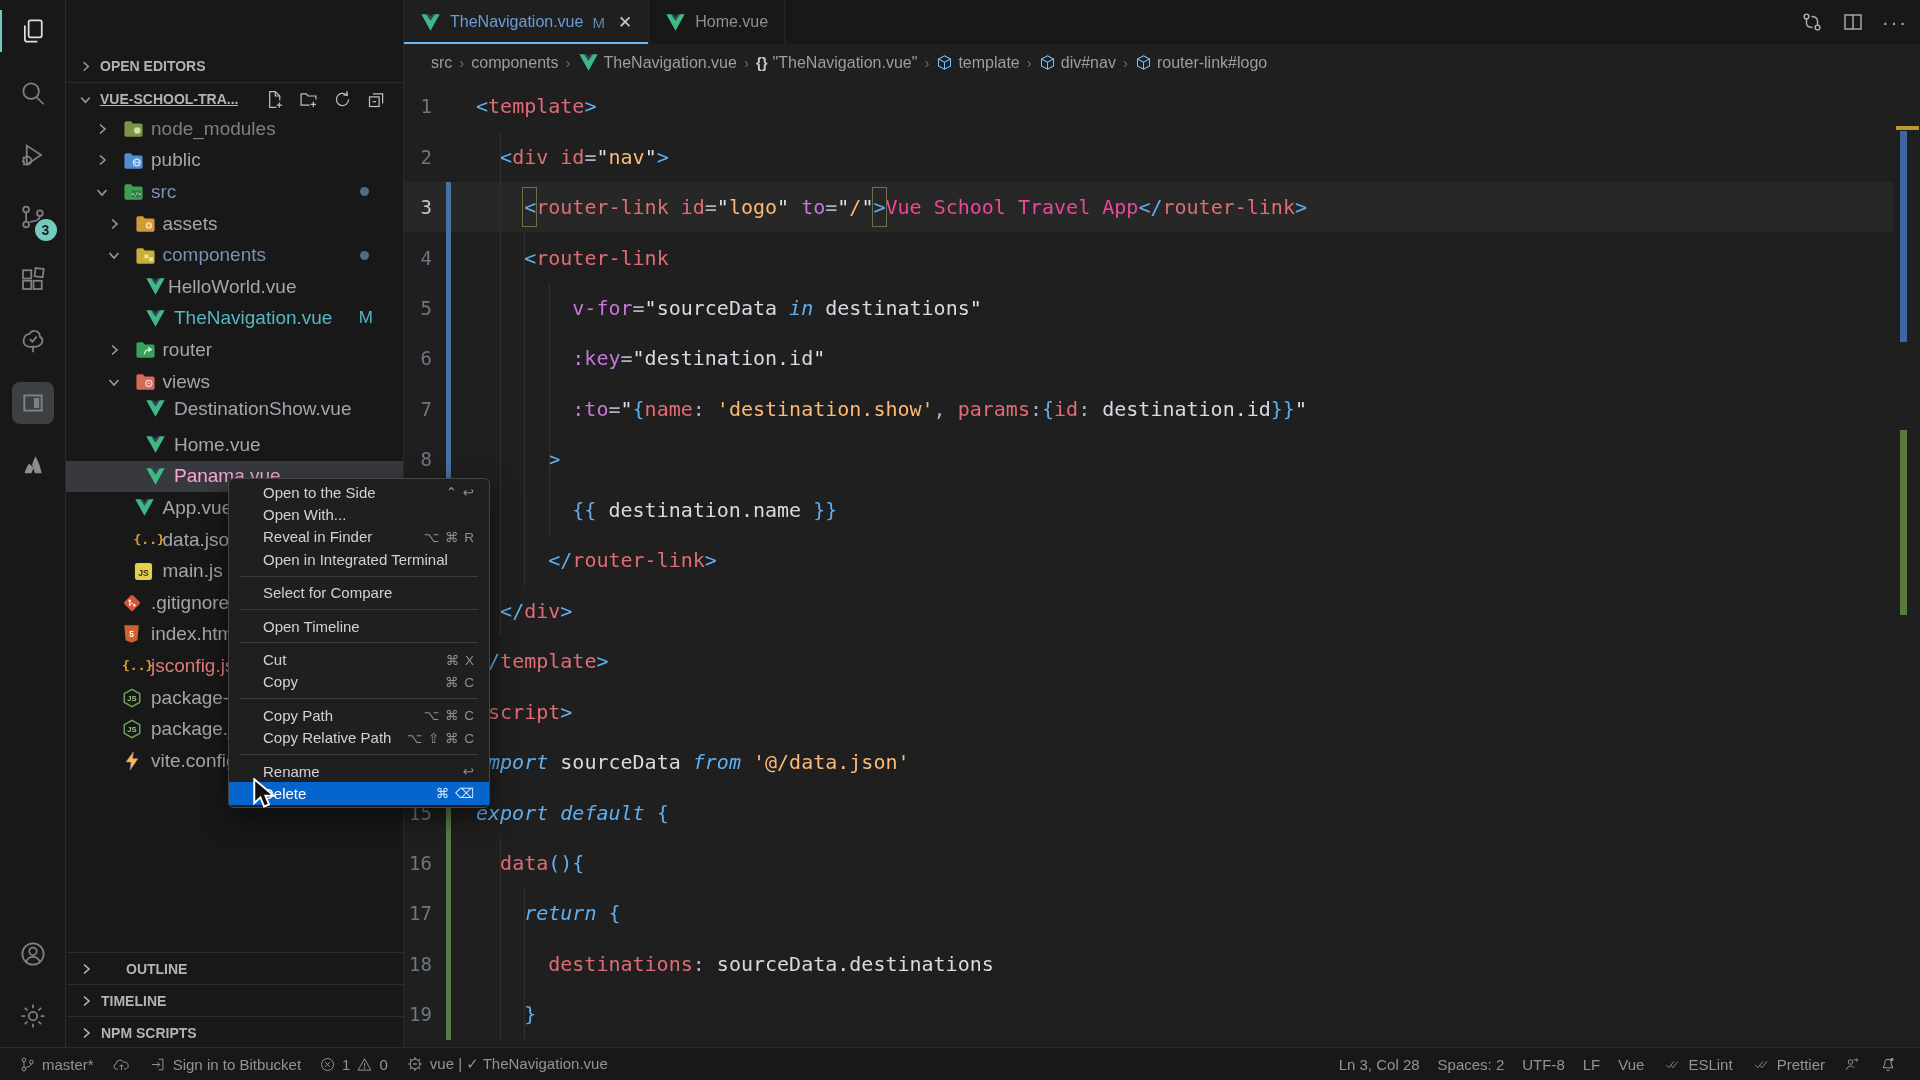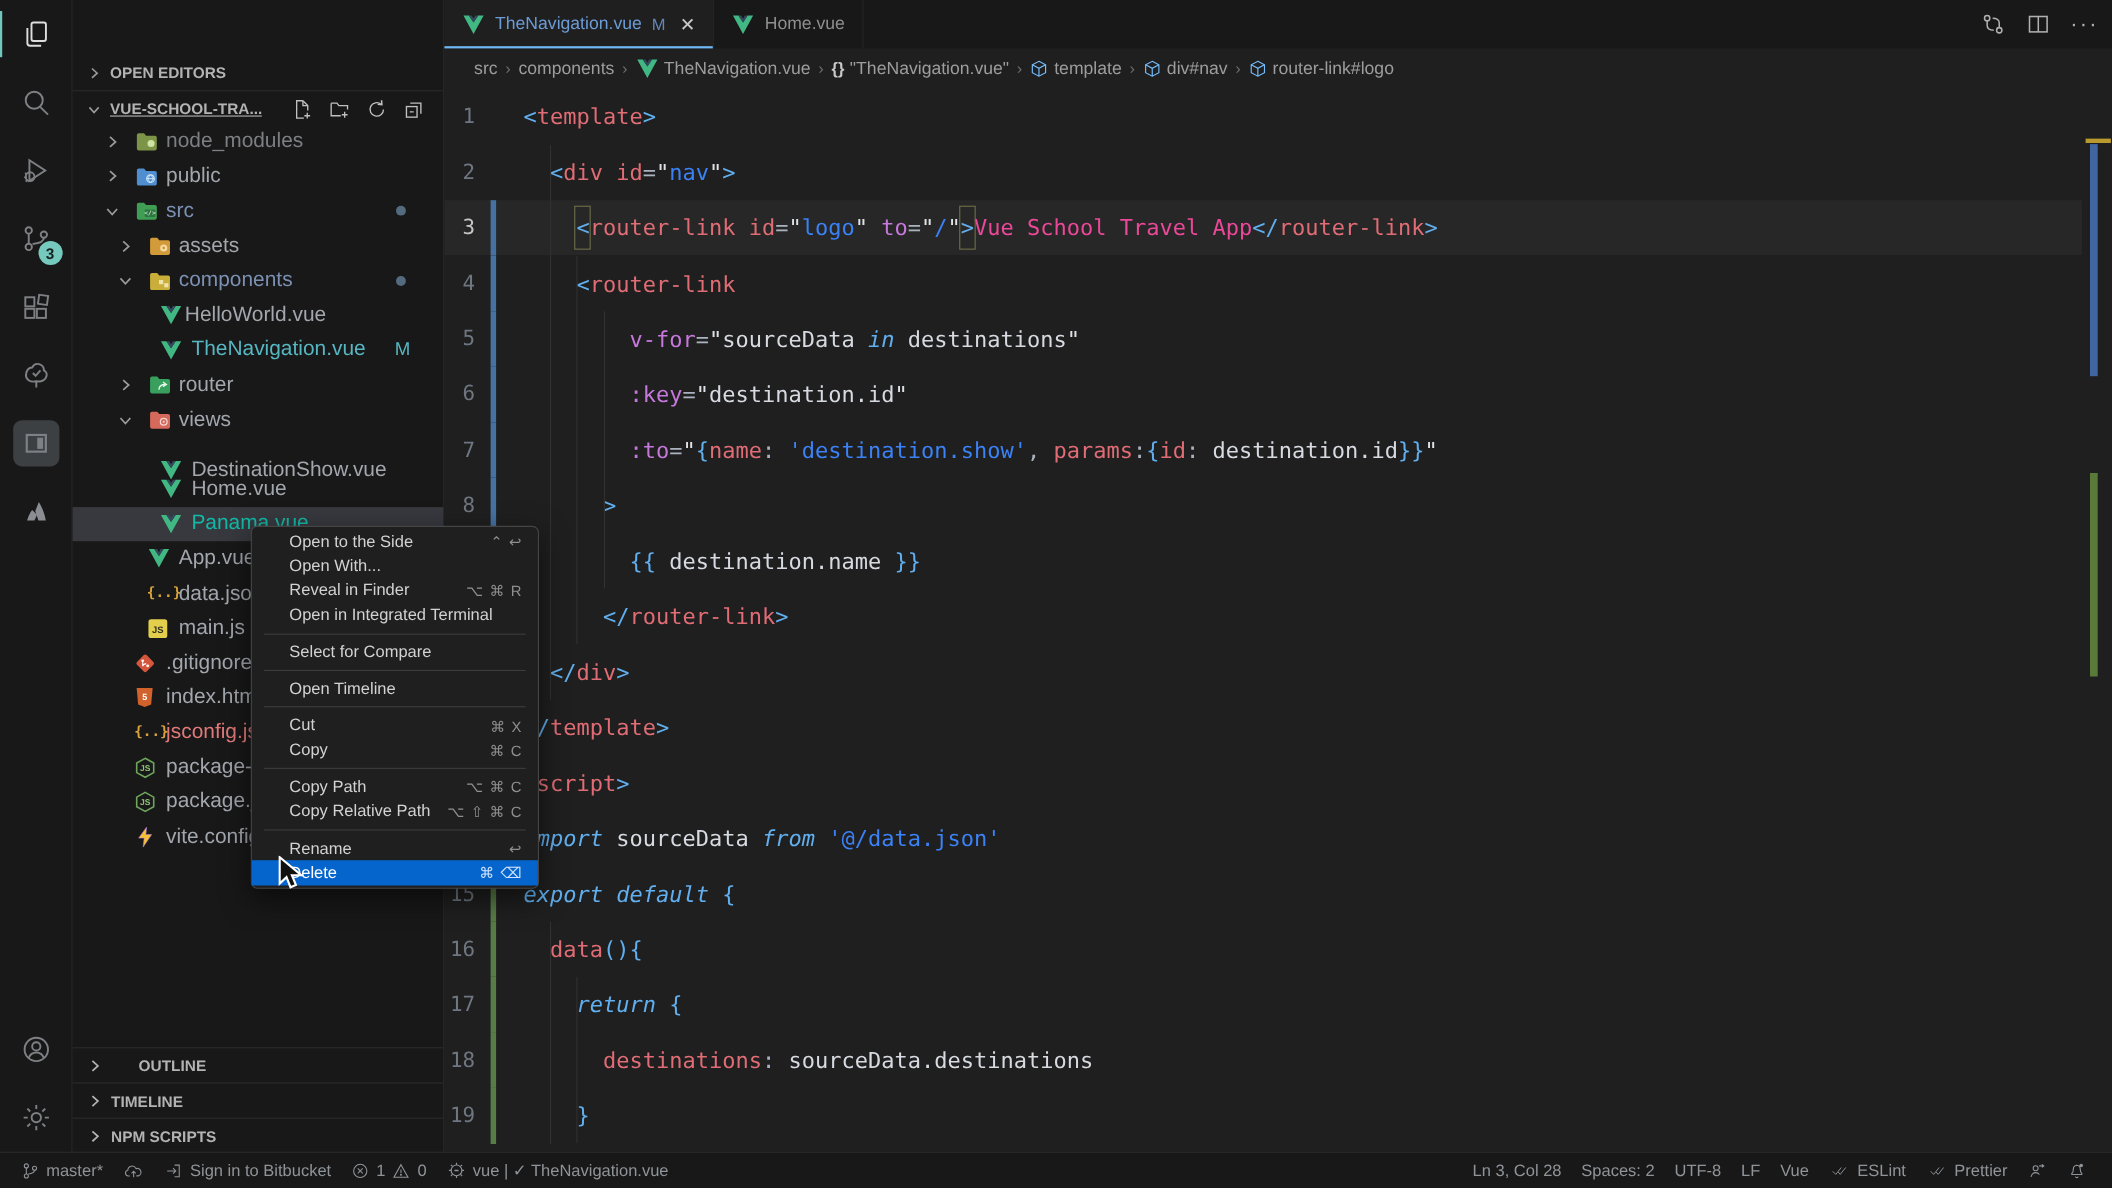--- a/index.html
+++ b/index.html
@@ -60,21 +60,21 @@
   .code { position:absolute; top:81px; left:0; right:0; bottom:0; font-family:"DejaVu Sans Mono",monospace; font-size:20px; }
   .cl { position:absolute; left:0; right:27px; height:50.45px; }
   .cl.cur { background:#272727; }
   .ln { position:absolute; left:0; top:0; width:28px; height:100%; display:flex; align-items:center; justify-content:flex-end; color:#6e7681; font-size:19px; }
   .cl.cur .ln { color:#c6c6c6; }
   .chbar { position:absolute; left:42px; top:0; bottom:0; width:5px; }
   .chbar.mod { background:#4672a3; }
   .chbar.add { background:#587c46; }
   .ctext { position:absolute; left:72px; top:0; height:100%; display:flex; align-items:center; white-space:pre; }
   .pb{color:#61afef} .tag{color:#e06c75} .attr{color:#c678dd} .kw{color:#61afef;font-style:italic}
-  .str{color:#3b82f6} .q{color:#dfe2e7} .op{color:#abb2bf} .var{color:#d7dae0} .key{color:#e06c75} .txt{color:#ec4899} .ws{}
+  .str{color:#fdba74} .q{color:#dfe2e7} .op{color:#abb2bf} .var{color:#d7dae0} .key{color:#e06c75} .txt{color:#ec4899} .ws{}
   .bracket-box { position:absolute; width:15px; height:40px; border:1px solid #6f6f4a; }
 
   
   .ruler { position:absolute; top:0; right:0; bottom:0; width:27px; background:#1f1f1f; }
   .dec { position:absolute; }
 
   
   .ctxmenu { position:absolute; left:228px; top:478px; width:262px; background:#1f1f1f; border:1px solid #454545; border-radius:6px; box-shadow:0 9px 26px rgba(0,0,0,.55); padding:2px 0; z-index:50; }
   .mi { height:22.4px; display:flex; align-items:center; justify-content:space-between; padding:0 14px 0 34px; font-size:15px; color:#d2d2d2; cursor:pointer; }
   .mi .sc { color:#8f8f8f; font-size:13.5px; letter-spacing:1px; }
@@ -352,21 +352,21 @@
           </span>
           <span class="t-icon" style="left: 67.5px;">
             <svg width="23" height="21" viewBox="0 0 24 22">
               <path d="M2.5 5.2c0-1 .8-1.8 1.8-1.8h5l2 2.3h8.4c1 0 1.8.8 1.8 1.8v10.3c0 1-.8 1.8-1.8 1.8H4.3c-1 0-1.8-.8-1.8-1.8z" fill="#d4695c"></path>
               <circle cx="15.5" cy="13" r="3.2" fill="none" stroke="#f6d7d2" stroke-width="1.2"></circle>
               <circle cx="15.5" cy="13" r="1" fill="#f6d7d2"></circle>
             </svg>
           </span>
           <span class="t-label" style="left: 96.5px;">views</span>
         </div>
-        <div class="trow" style="top: 299px;">
+        <div class="trow" style="top: 280px;">
           <span class="t-icon" style="left: 79px;">
             <svg width="21" height="19" viewBox="0 0 24 21">
               <polygon points="1.5,1 7.2,1 12,8.2 16.8,1 22.5,1 12,20" fill="#41b883"></polygon>
               <polygon points="7.2,1 12,8.2 16.8,1 13.9,1 12,4.2 10.1,1" fill="#35495e"></polygon>
             </svg>
           </span>
           <span class="t-label" style="left: 108px;">DestinationShow.vue</span>
         </div>
         <div class="trow" style="top: 316px;">
           <span class="t-icon" style="left: 79px;">
@@ -377,21 +377,21 @@
           </span>
           <span class="t-label" style="left: 108px;">Home.vue</span>
         </div>
         <div class="trow selected" style="top: 347.6px;">
           <span class="t-icon" style="left: 79px;">
             <svg width="21" height="19" viewBox="0 0 24 21">
               <polygon points="1.5,1 7.2,1 12,8.2 16.8,1 22.5,1 12,20" fill="#41b883"></polygon>
               <polygon points="7.2,1 12,8.2 16.8,1 13.9,1 12,4.2 10.1,1" fill="#35495e"></polygon>
             </svg>
           </span>
-          <span class="t-label" style="left: 108px; color: #14b8a6;">Panama.vue</span>
+          <span class="t-label" style="left: 108px; color: #f9a8d4;">Panama.vue</span>
         </div>
         <div class="trow" style="top: 379.2px;">
           <span class="t-icon" style="left: 67.5px;">
             <svg width="21" height="19" viewBox="0 0 24 21">
               <polygon points="1.5,1 7.2,1 12,8.2 16.8,1 22.5,1 12,20" fill="#41b883"></polygon>
               <polygon points="7.2,1 12,8.2 16.8,1 13.9,1 12,4.2 10.1,1" fill="#35495e"></polygon>
             </svg>
           </span>
           <span class="t-label" style="left: 96.5px;">App.vue</span>
         </div>

